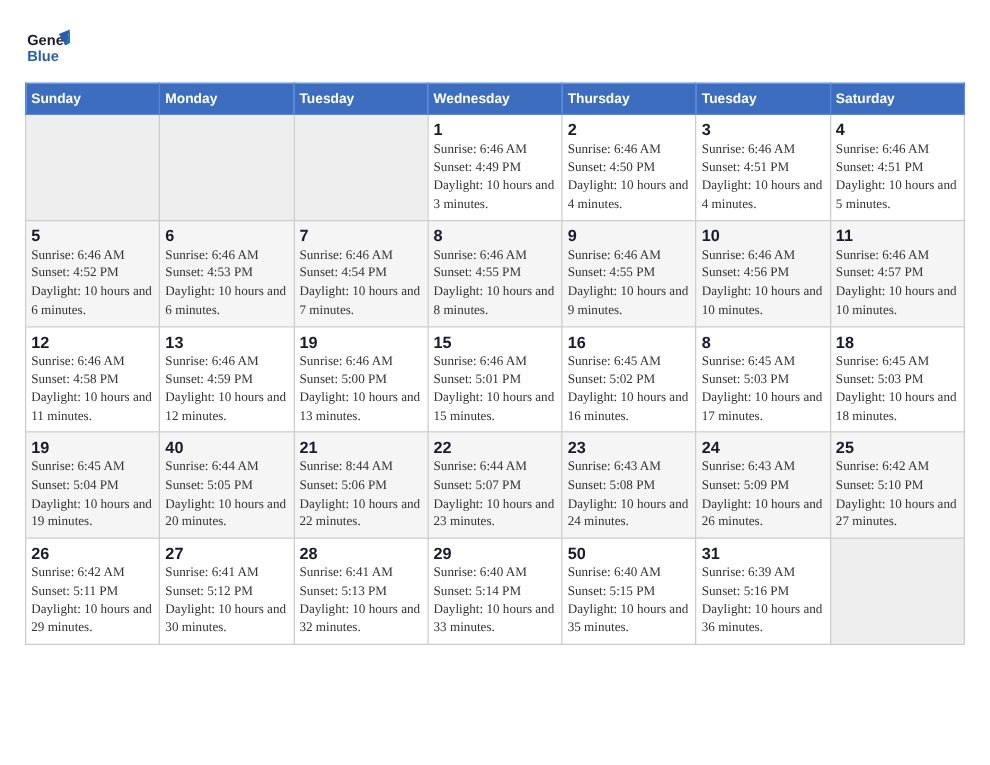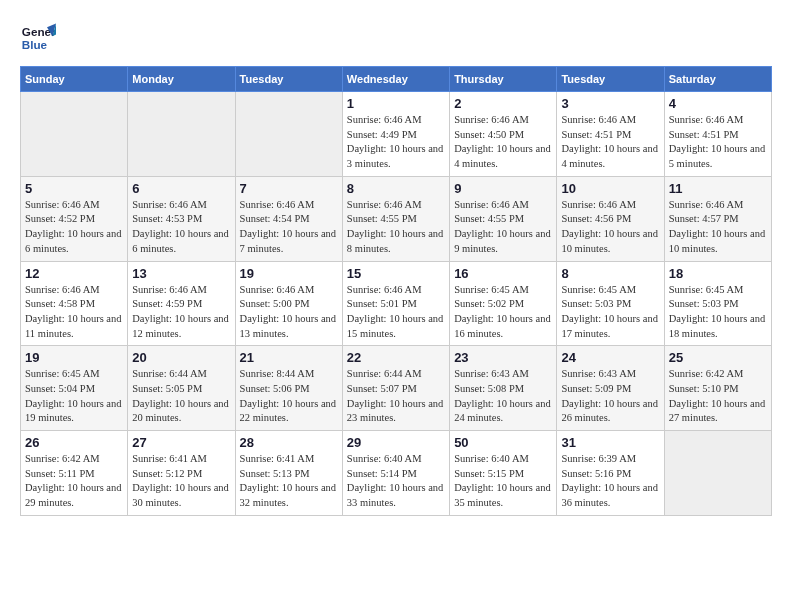--- a/index.html
+++ b/index.html
@@ -243,21 +243,21 @@
           </td>
         </tr>
         <tr>
           <td>
             <span class="day-number">19</span>
             <div class="day-info">Sunrise: 6:45 AM
 Sunset: 5:04 PM
 Daylight: 10 hours and 19 minutes.</div>
           </td>
           <td>
-            <span class="day-number">20</span>
+            <span class="day-number">40</span>
             <div class="day-info">Sunrise: 6:44 AM
 Sunset: 5:05 PM
 Daylight: 10 hours and 20 minutes.</div>
           </td>
           <td>
             <span class="day-number">21</span>
             <div class="day-info">Sunrise: 8:44 AM
 Sunset: 5:06 PM
 Daylight: 10 hours and 22 minutes.</div>
           </td>

